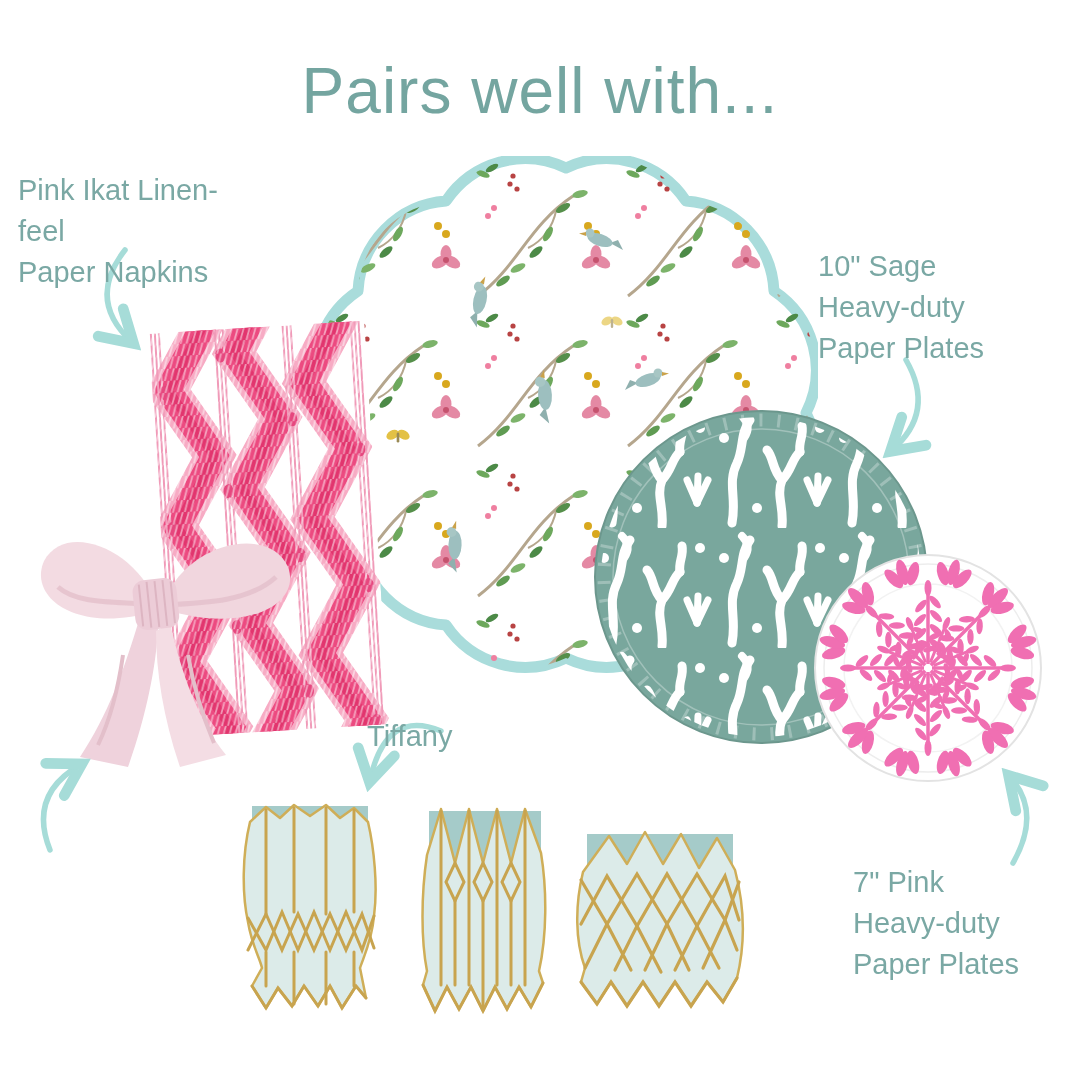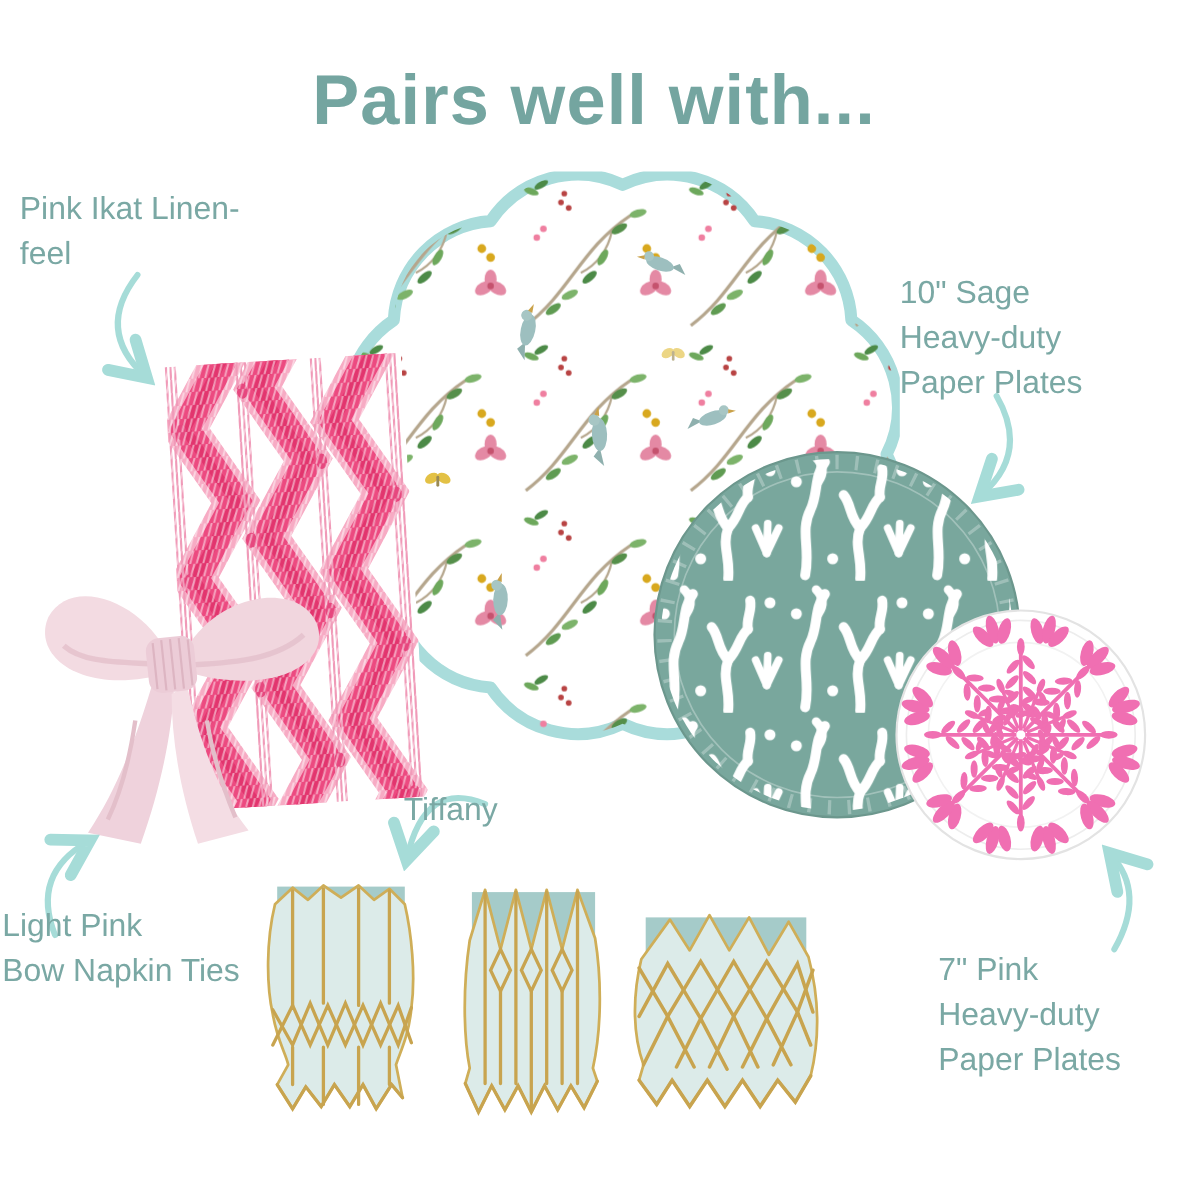--- a/index.html
+++ b/index.html
@@ -3,21 +3,21 @@
 <meta charset="utf-8">
 <style>
   html,body{margin:0;padding:0;background:#ffffff;}
   #canvas{
     position:relative;width:1080px;height:1080px;background:#ffffff;overflow:hidden;
     font-family:"Liberation Sans", sans-serif;
   }
   .abs{position:absolute;}
   #title{
     left:0;top:54px;width:1080px;text-align:center;
-    font-size:64px;font-weight:bold;color:#74a5a0;letter-spacing:1px;
+    font-size:64px;font-weight:normal;color:#74a5a0;letter-spacing:1px;
   }
   .label{
     text-align:left;font-size:29px;line-height:41px;color:#7aa8a4;
   }
   .label span{display:block;}
   svg{display:block;}
 </style>
 </head>
 <body>
 
@@ -274,36 +274,33 @@
       <path d="M125,250 Q86,300 132,342" marker-end="url(#ah)"></path>
       <path d="M906,360 Q936,412 892,450" marker-end="url(#ah)"></path>
       <path d="M441,731 Q386,708 370,780" marker-end="url(#ah)"></path>
       <path d="M50,850 Q28,795 80,765" marker-end="url(#ah)"></path>
       <path d="M1013,863 Q1042,812 1010,777" marker-end="url(#ah)"></path>
     </g>
   </svg>
 
   <div class="abs label" style="left:18px;top:170px;width:242px">
     <span>Pink Ikat Linen-feel</span>
+    <span>Paper Napkins</span>
   </div>
 
   <div class="abs label" style="left:818px;top:246px;width:220px">
     <span>10" Sage</span>
     <span>Heavy-duty</span>
     <span>Paper Plates</span>
   </div>
 
   <div class="abs label" style="left:367px;top:716px;width:300px">
     <span>Tiffany</span>
   </div>
 
-  <div class="abs label" style="left:2px;top:822px;width:240px">
-    <span>Light Pink</span>
-    <span>Bow Napkin Ties</span>
-  </div>
 
   <div class="abs label" style="left:853px;top:862px;width:240px">
     <span>7" Pink</span>
     <span>Heavy-duty</span>
     <span>Paper Plates</span>
   </div>
 
 </div>
 
 </body></html>

